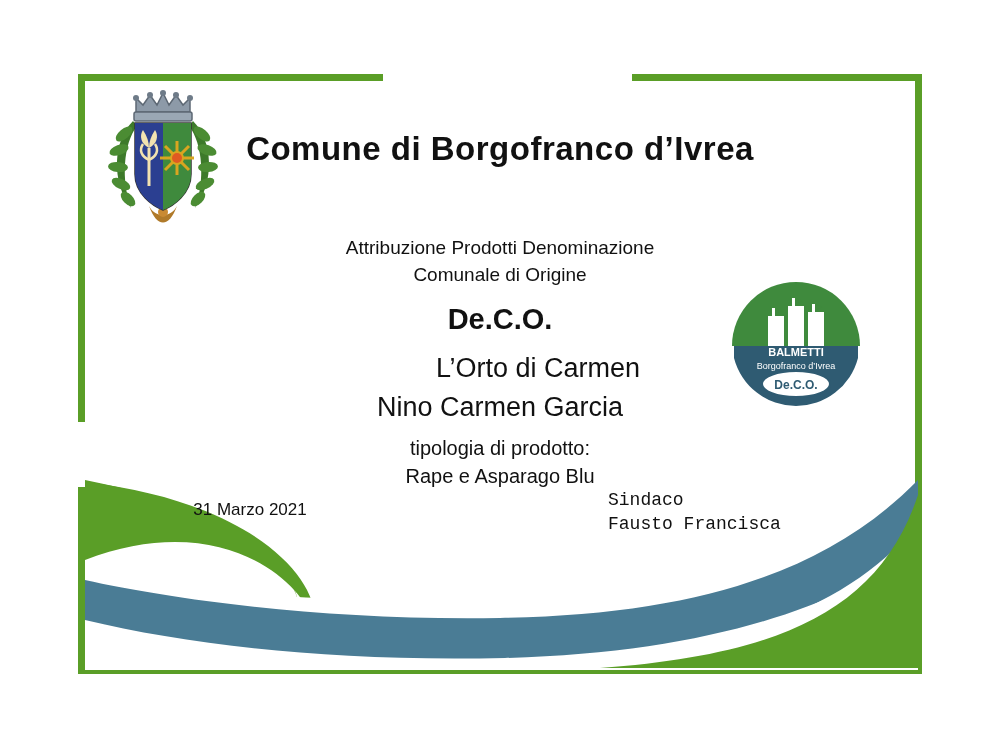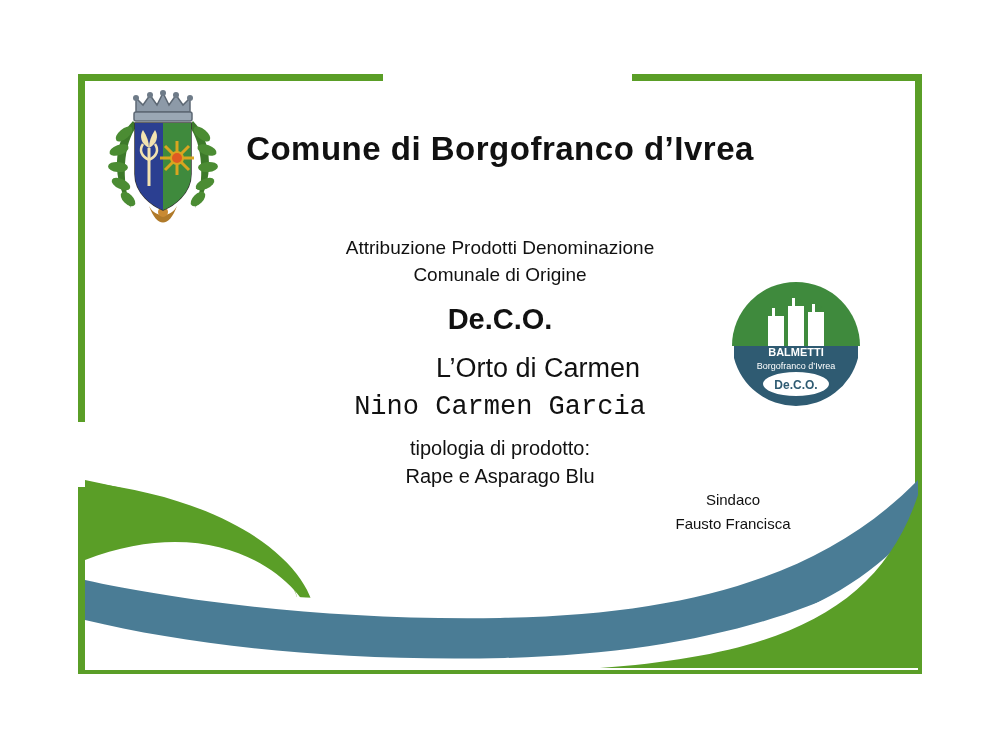--- a/index.html
+++ b/index.html
@@ -114,21 +114,20 @@
     margin-left: 38px;
   }
   .recipient-name {
     position: absolute;
     left: 0;
     top: 392px;
     width: 1000px;
     text-align: center;
     font-size: 27px;
     color: #111111;
-    font-family: Liberation Mono, monospace;
   }
   .product-block {
     position: absolute;
     left: 0;
     top: 434px;
     width: 1000px;
     text-align: center;
     font-size: 20px;
     line-height: 28px;
     color: #111111;
@@ -140,24 +139,24 @@
     width: 240px;
     text-align: center;
     font-size: 17px;
     color: #111111;
   }
   .signature-block {
     position: absolute;
     left: 608px;
     top: 488px;
     width: 250px;
-    text-align: center;
-    font-size: 15px;
+    font-size: 18px;
     line-height: 24px;
     color: #111111;
+    font-family: Liberation Mono, monospace;
   }
 </style>
 </head>
 <body>
 
 <div id="certificate">
 
   <div class="frame-line frame-top-left"></div>
   <div class="frame-line frame-top-right"></div>
   <div class="frame-line frame-left-v"></div>
@@ -263,19 +262,20 @@
   <div class="deco-label">De.C.O.</div>
 
   <div class="recipient-business">L’Orto di Carmen</div>
   <div class="recipient-name">Nino Carmen Garcia</div>
 
   <div class="product-block">
     <div>tipologia di prodotto:</div>
     <div>Rape e Asparago Blu</div>
   </div>
 
+  <div class="date-text">31 Marzo 2021</div>
 
   <div class="signature-block">
     <div>Sindaco</div>
     <div>Fausto Francisca</div>
   </div>
 
 </div>
 
 </body></html>

